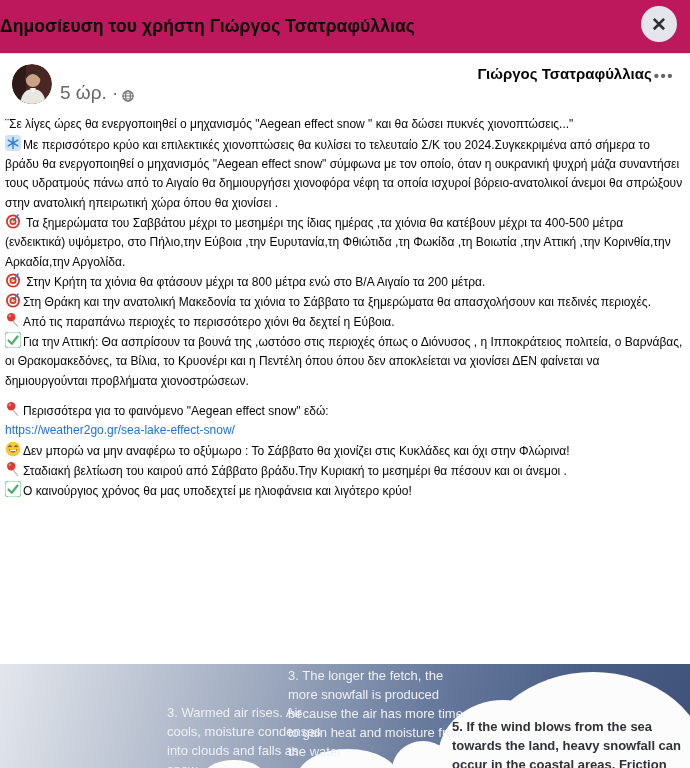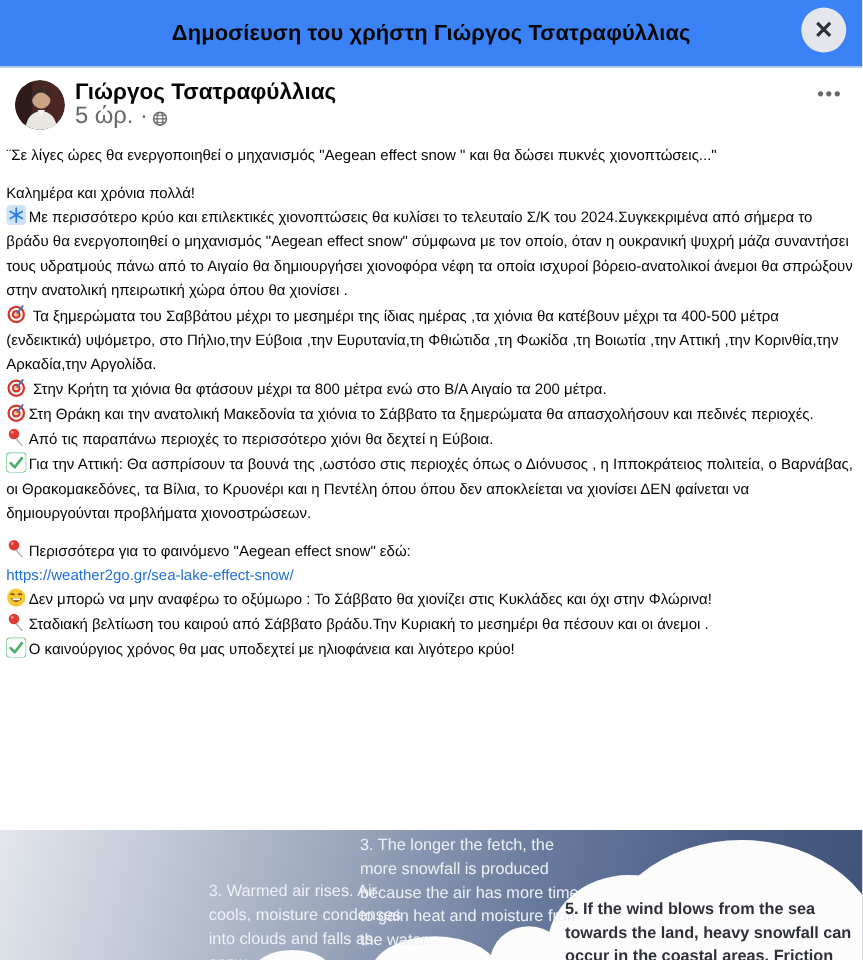--- a/index.html
+++ b/index.html
@@ -3,38 +3,38 @@
 <meta charset="utf-8">
 <style>
   html,body{margin:0;padding:0;}
   body{
     width:690px;height:768px;overflow:hidden;background:#fff;
     font-family:"Liberation Sans","DejaVu Sans",sans-serif;
     color:#050505;position:relative;
   }
   
   .dlg-header{
-    position:relative;height:53px;background:#3b82f6;
+    position:relative;height:53px;background:#be185d;
     border-bottom:1px solid #dadde1;
-    display:flex;align-items:center;justify-content:center;
+    display:flex;align-items:center;justify-content:flex-start;
   }
   .dlg-title{
     font-size:17.5px;font-weight:700;color:#050505;letter-spacing:.1px;
   }
   .close-btn{
     position:absolute;right:13px;top:6px;width:36px;height:36px;border-radius:50%;
     background:#e4e6eb;display:flex;align-items:center;justify-content:center;
     cursor:pointer;border:none;
   }
   .close-btn span{font-size:19px;font-weight:700;color:#2c2f33;line-height:1;}
   
   .author-row{display:flex;align-items:flex-start;padding:10px 14px 4px 12px;}
   .avatar{width:40px;height:40px;border-radius:50%;overflow:hidden;flex:none;cursor:pointer;}
   .author-meta{margin-left:8px;flex:1;}
-  .author-name{font-size:18px;font-weight:700;color:#050505;line-height:19px;cursor:pointer;}
+  .author-name{font-size:15px;font-weight:700;color:#050505;line-height:19px;cursor:pointer;text-align:right;}
   .author-sub{font-size:19px;color:#65676b;line-height:17px;display:flex;align-items:center;gap:4px;margin-top:1px;}
   .more-btn{color:#65676b;font-size:15px;letter-spacing:1.5px;font-weight:700;
     padding:8px 2px;cursor:pointer;line-height:8px;}
   
   .post-text{padding:7px 6px 0 5px;font-size:12px;line-height:19.5px;color:#050505;}
   .para{margin:0;}
   .para.gap{margin-top:10px;}
   .para a{color:#216fdb;text-decoration:none;font-weight:400;}
   .emoji{display:inline-block;width:16px;height:16px;vertical-align:-2.5px;margin-right:2px;}
   .emoji svg{width:16px;height:16px;display:block;}
@@ -101,21 +101,20 @@
       </span>
     </div>
   </div>
   <div class="more-btn">
     <span>•••</span>
   </div>
 </div>
 
 <div class="post-text" id="post-text">
     <div class="para">¨Σε λίγες ώρες θα ενεργοποιηθεί ο μηχανισμός "Aegean effect snow " και θα δώσει πυκνές χιονοπτώσεις..."</div>
-    <div class="para gap">Καλημέρα και χρόνια πολλά!</div>
     <div class="para"><span class="emoji"><svg viewBox="0 0 16 16">
           <rect width="16" height="16" rx="3.5" fill="#cfe3f8"></rect>
           <g stroke="#2b7de1" stroke-width="1.4" stroke-linecap="round">
             <line x1="8" y1="2.5" x2="8" y2="13.5"></line>
             <line x1="3.2" y1="5.2" x2="12.8" y2="10.8"></line>
             <line x1="12.8" y1="5.2" x2="3.2" y2="10.8"></line>
           </g>
           <circle cx="8" cy="8" r="1.4" fill="#2b7de1"></circle>
         </svg></span>Με περισσότερο κρύο και επιλεκτικές χιονοπτώσεις θα κυλίσει το τελευταίο Σ/Κ του 2024.Συγκεκριμένα από σήμερα το βράδυ θα ενεργοποιηθεί ο μηχανισμός "Aegean effect snow" σύμφωνα με τον οποίο, όταν  η ουκρανική ψυχρή μάζα  συναντήσει τους υδρατμούς πάνω από το Αιγαίο θα δημιουργήσει  χιονοφόρα νέφη τα οποία ισχυροί βόρειο-ανατολικοί άνεμοι  θα σπρώξουν στην ανατολική ηπειρωτική χώρα όπου θα χιονίσει  .</div>
     <div class="para"><span class="emoji"><svg viewBox="0 0 16 16">

